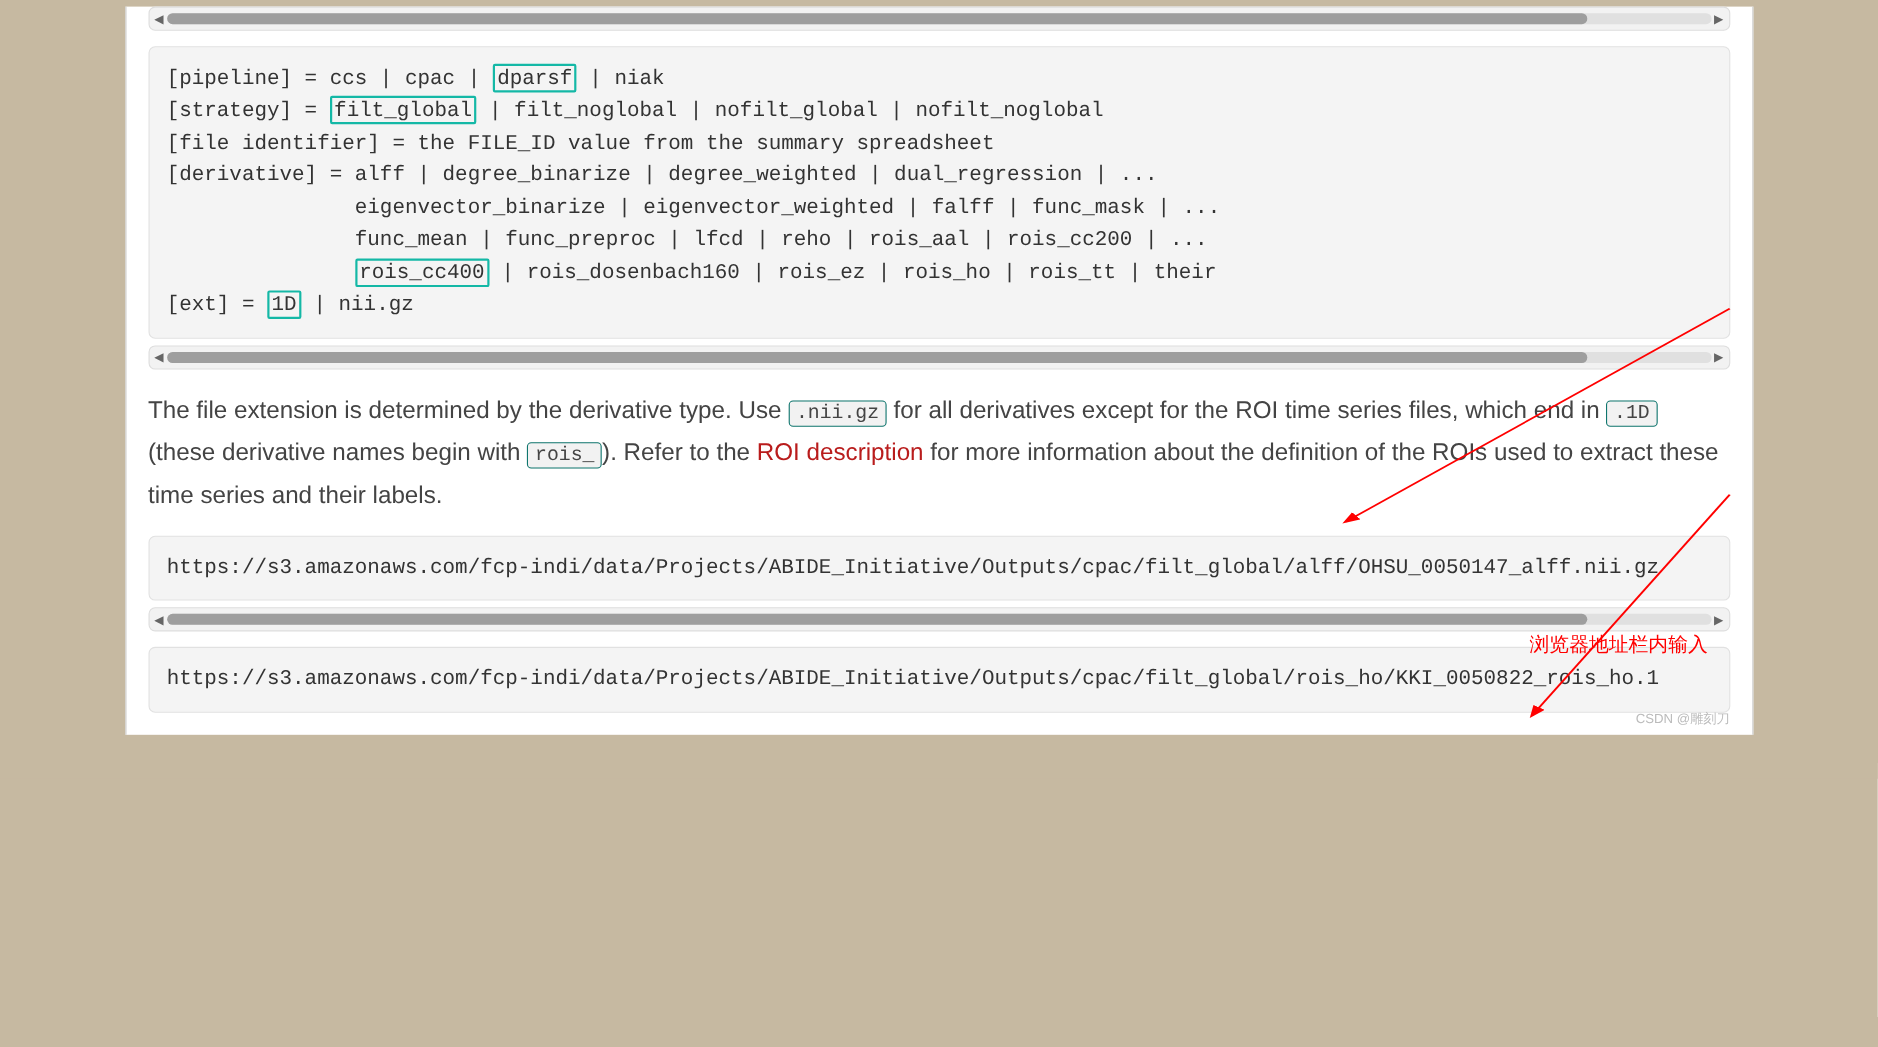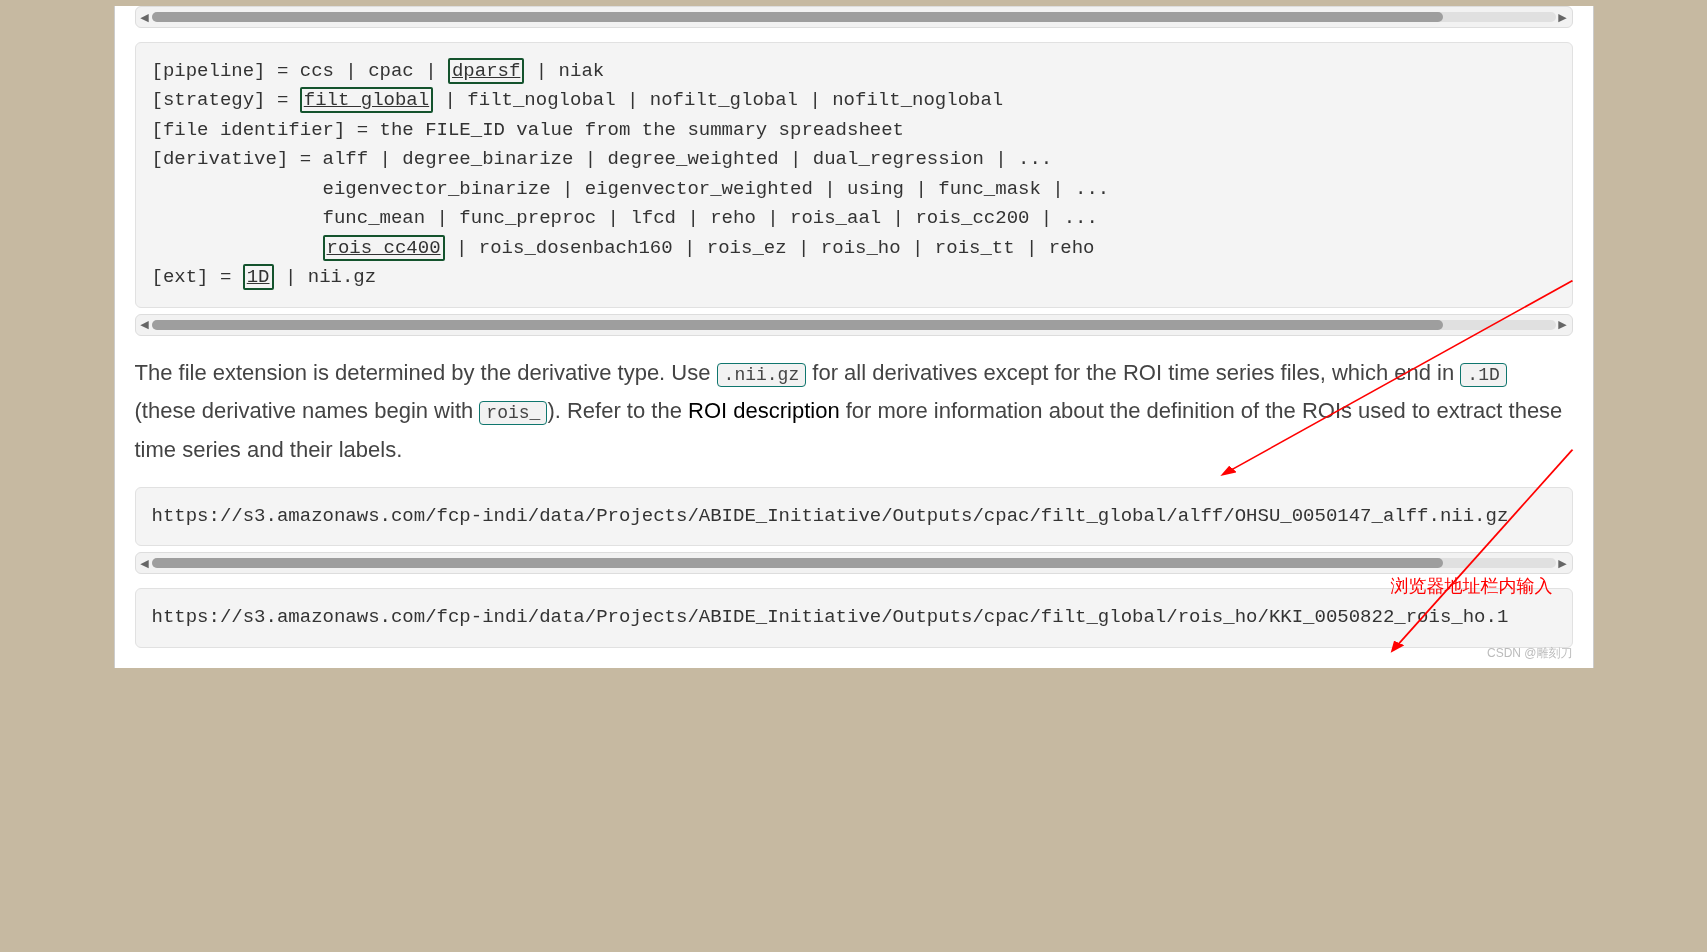--- a/index.html
+++ b/index.html
@@ -4,24 +4,24 @@
 <style>
   html,body{margin:0;padding:0;background:#c6b9a1;font-family:"Segoe UI",Tahoma,Arial,sans-serif;color:#3a3a3a;}
   .page{max-width:1480px;margin:0 auto;padding:0 10px 40px 10px;}
   .content{background:#fff;padding:0 20px 20px 20px;border-left:1px solid #ccc;border-right:1px solid #ccc;position:relative;}
   .scrollbar-shell{border:1px solid #ddd;border-radius:6px;background:#f2f2f2;padding:2px;margin:6px 0 14px 0;height:16px;display:flex;align-items:center;}
   .scrollbar-shell .arrow{width:14px;text-align:center;color:#666;font-size:11px;user-select:none;}
   .scrollbar-shell .track{flex:1;height:10px;background:#e0e0e0;border-radius:6px;position:relative;}
   .scrollbar-shell .thumb{position:absolute;left:0;top:0;height:10px;width:92%;background:#9e9e9e;border-radius:6px;}
   .heading{font-size:26px;margin:14px 0 18px 0;color:#333;}
   pre.codeblock{background:#f4f4f4;border:1px solid #e1e1e1;border-radius:6px;padding:14px 16px;font-family:"Courier New",Consolas,monospace;font-size:19px;line-height:1.55;white-space:pre-wrap;word-break:break-all;color:#333;margin:0;}
-  .rbox{border:2px solid #14532d;padding:0 2px;border-radius:2px;text-decoration:underline;}
+  .rbox{border:2px solid #14b8a6;padding:0 2px;border-radius:2px;}
   .para{font-size:22px;line-height:1.75;color:#444;margin:18px 0;}
   code.il{background:#f2f2f2;border:1px solid #0f766e;border-radius:4px;padding:1px 6px;font-family:"Courier New",Consolas,monospace;font-size:18px;}
-  a.link{color:#000000;text-decoration:none;}
+  a.link{color:#b91c1c;text-decoration:none;}
   .annot{position:absolute;color:#ff0000;font-size:18px;font-family:Liberation Mono, monospace;}
   .watermark{position:absolute;right:20px;bottom:6px;color:#bbb;font-size:12px;margin-top:28px;}
   svg.arrows{position:absolute;top:0;left:0;width:100%;height:100%;pointer-events:none;}
 </style>
 </head>
 <body>
 
 <div class="page">
   <div class="content">
 
@@ -31,23 +31,23 @@
           <div class="thumb"></div>
         </div>
       <span class="arrow">▶</span>
     </div>
 
 
     <pre class="codeblock"><span>[pipeline] = ccs | cpac | </span><span class="rbox">dparsf</span><span> | niak</span>
 <span>[strategy] = </span><span class="rbox">filt_global</span><span> | filt_noglobal | nofilt_global | nofilt_noglobal</span>
 <span>[file identifier] = the FILE_ID value from the summary spreadsheet</span>
 <span>[derivative] = alff | degree_binarize | degree_weighted | dual_regression | ...</span>
-<span>               eigenvector_binarize | eigenvector_weighted | using | func_mask | ...</span>
+<span>               eigenvector_binarize | eigenvector_weighted | falff | func_mask | ...</span>
 <span>               func_mean | func_preproc | lfcd | reho | rois_aal | rois_cc200 | ...</span>
-<span>               </span><span class="rbox">rois_cc400</span><span> | rois_dosenbach160 | rois_ez | rois_ho | rois_tt | reho</span>
+<span>               </span><span class="rbox">rois_cc400</span><span> | rois_dosenbach160 | rois_ez | rois_ho | rois_tt | their</span>
 <span>[ext] = </span><span class="rbox">1D</span><span> | nii.gz</span></pre>
 
     <div class="scrollbar-shell">
       <span class="arrow">◀</span>
       <div class="track">
           <div class="thumb"></div>
         </div>
       <span class="arrow">▶</span>
     </div>
 

